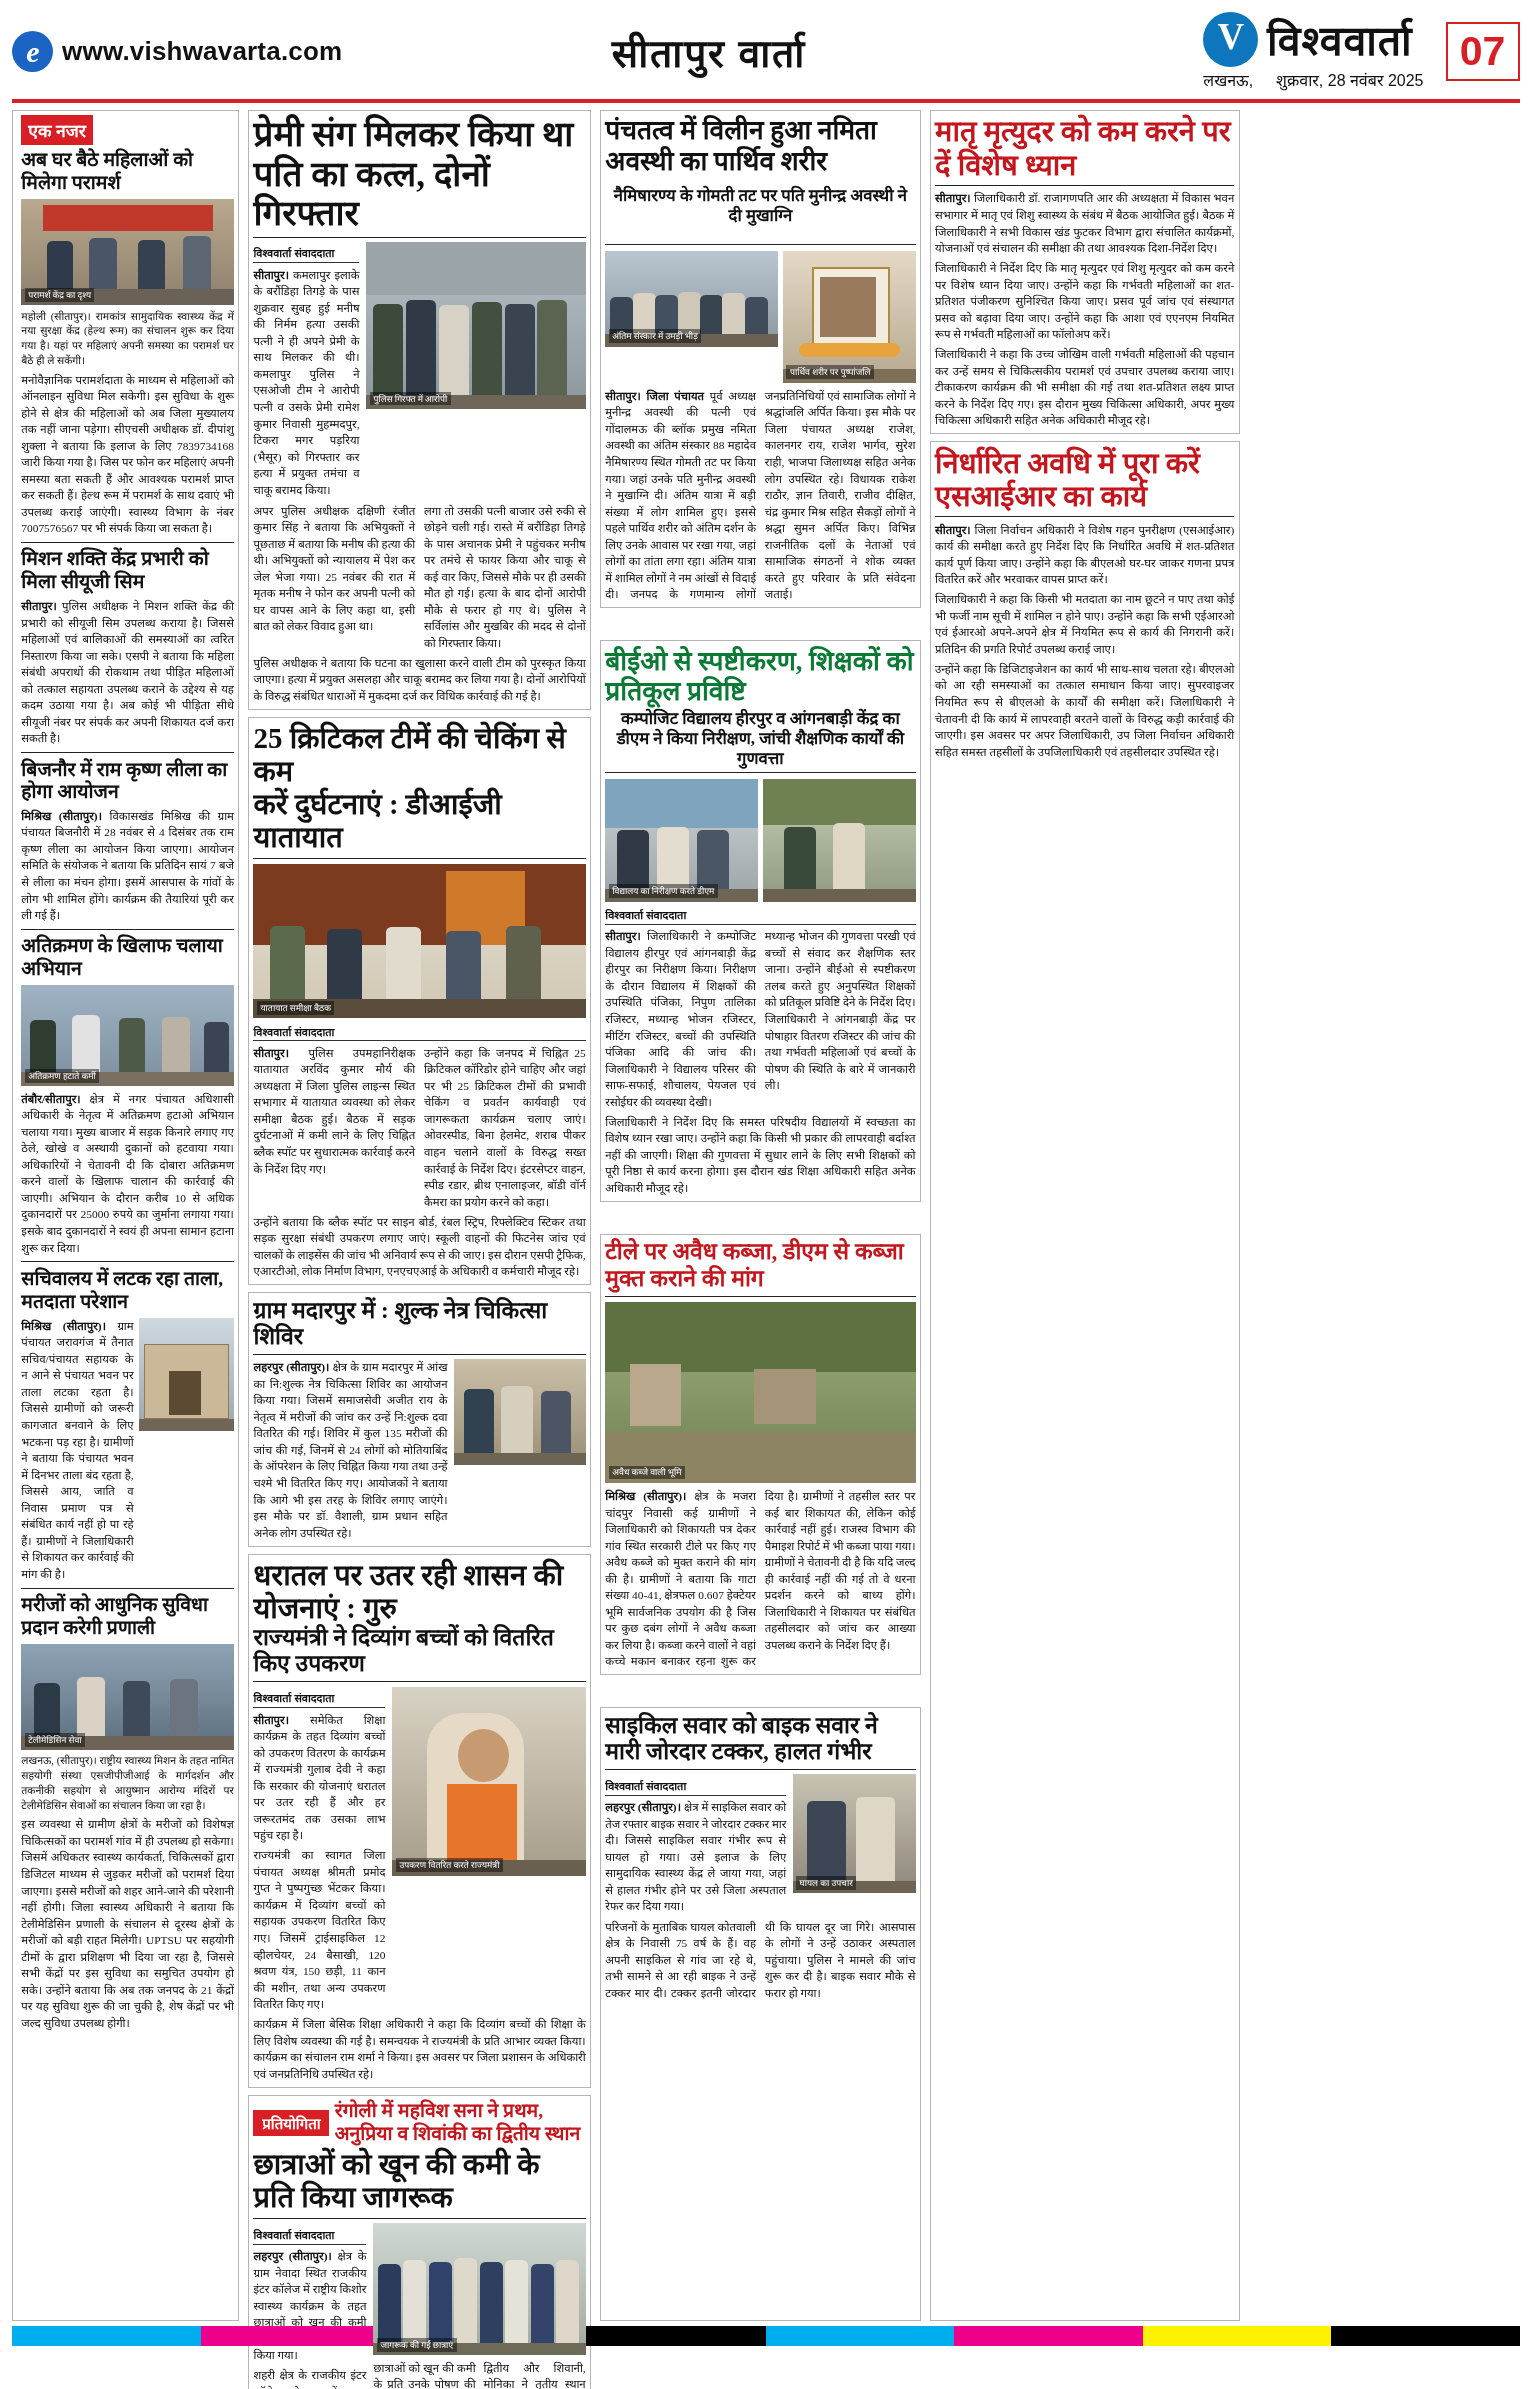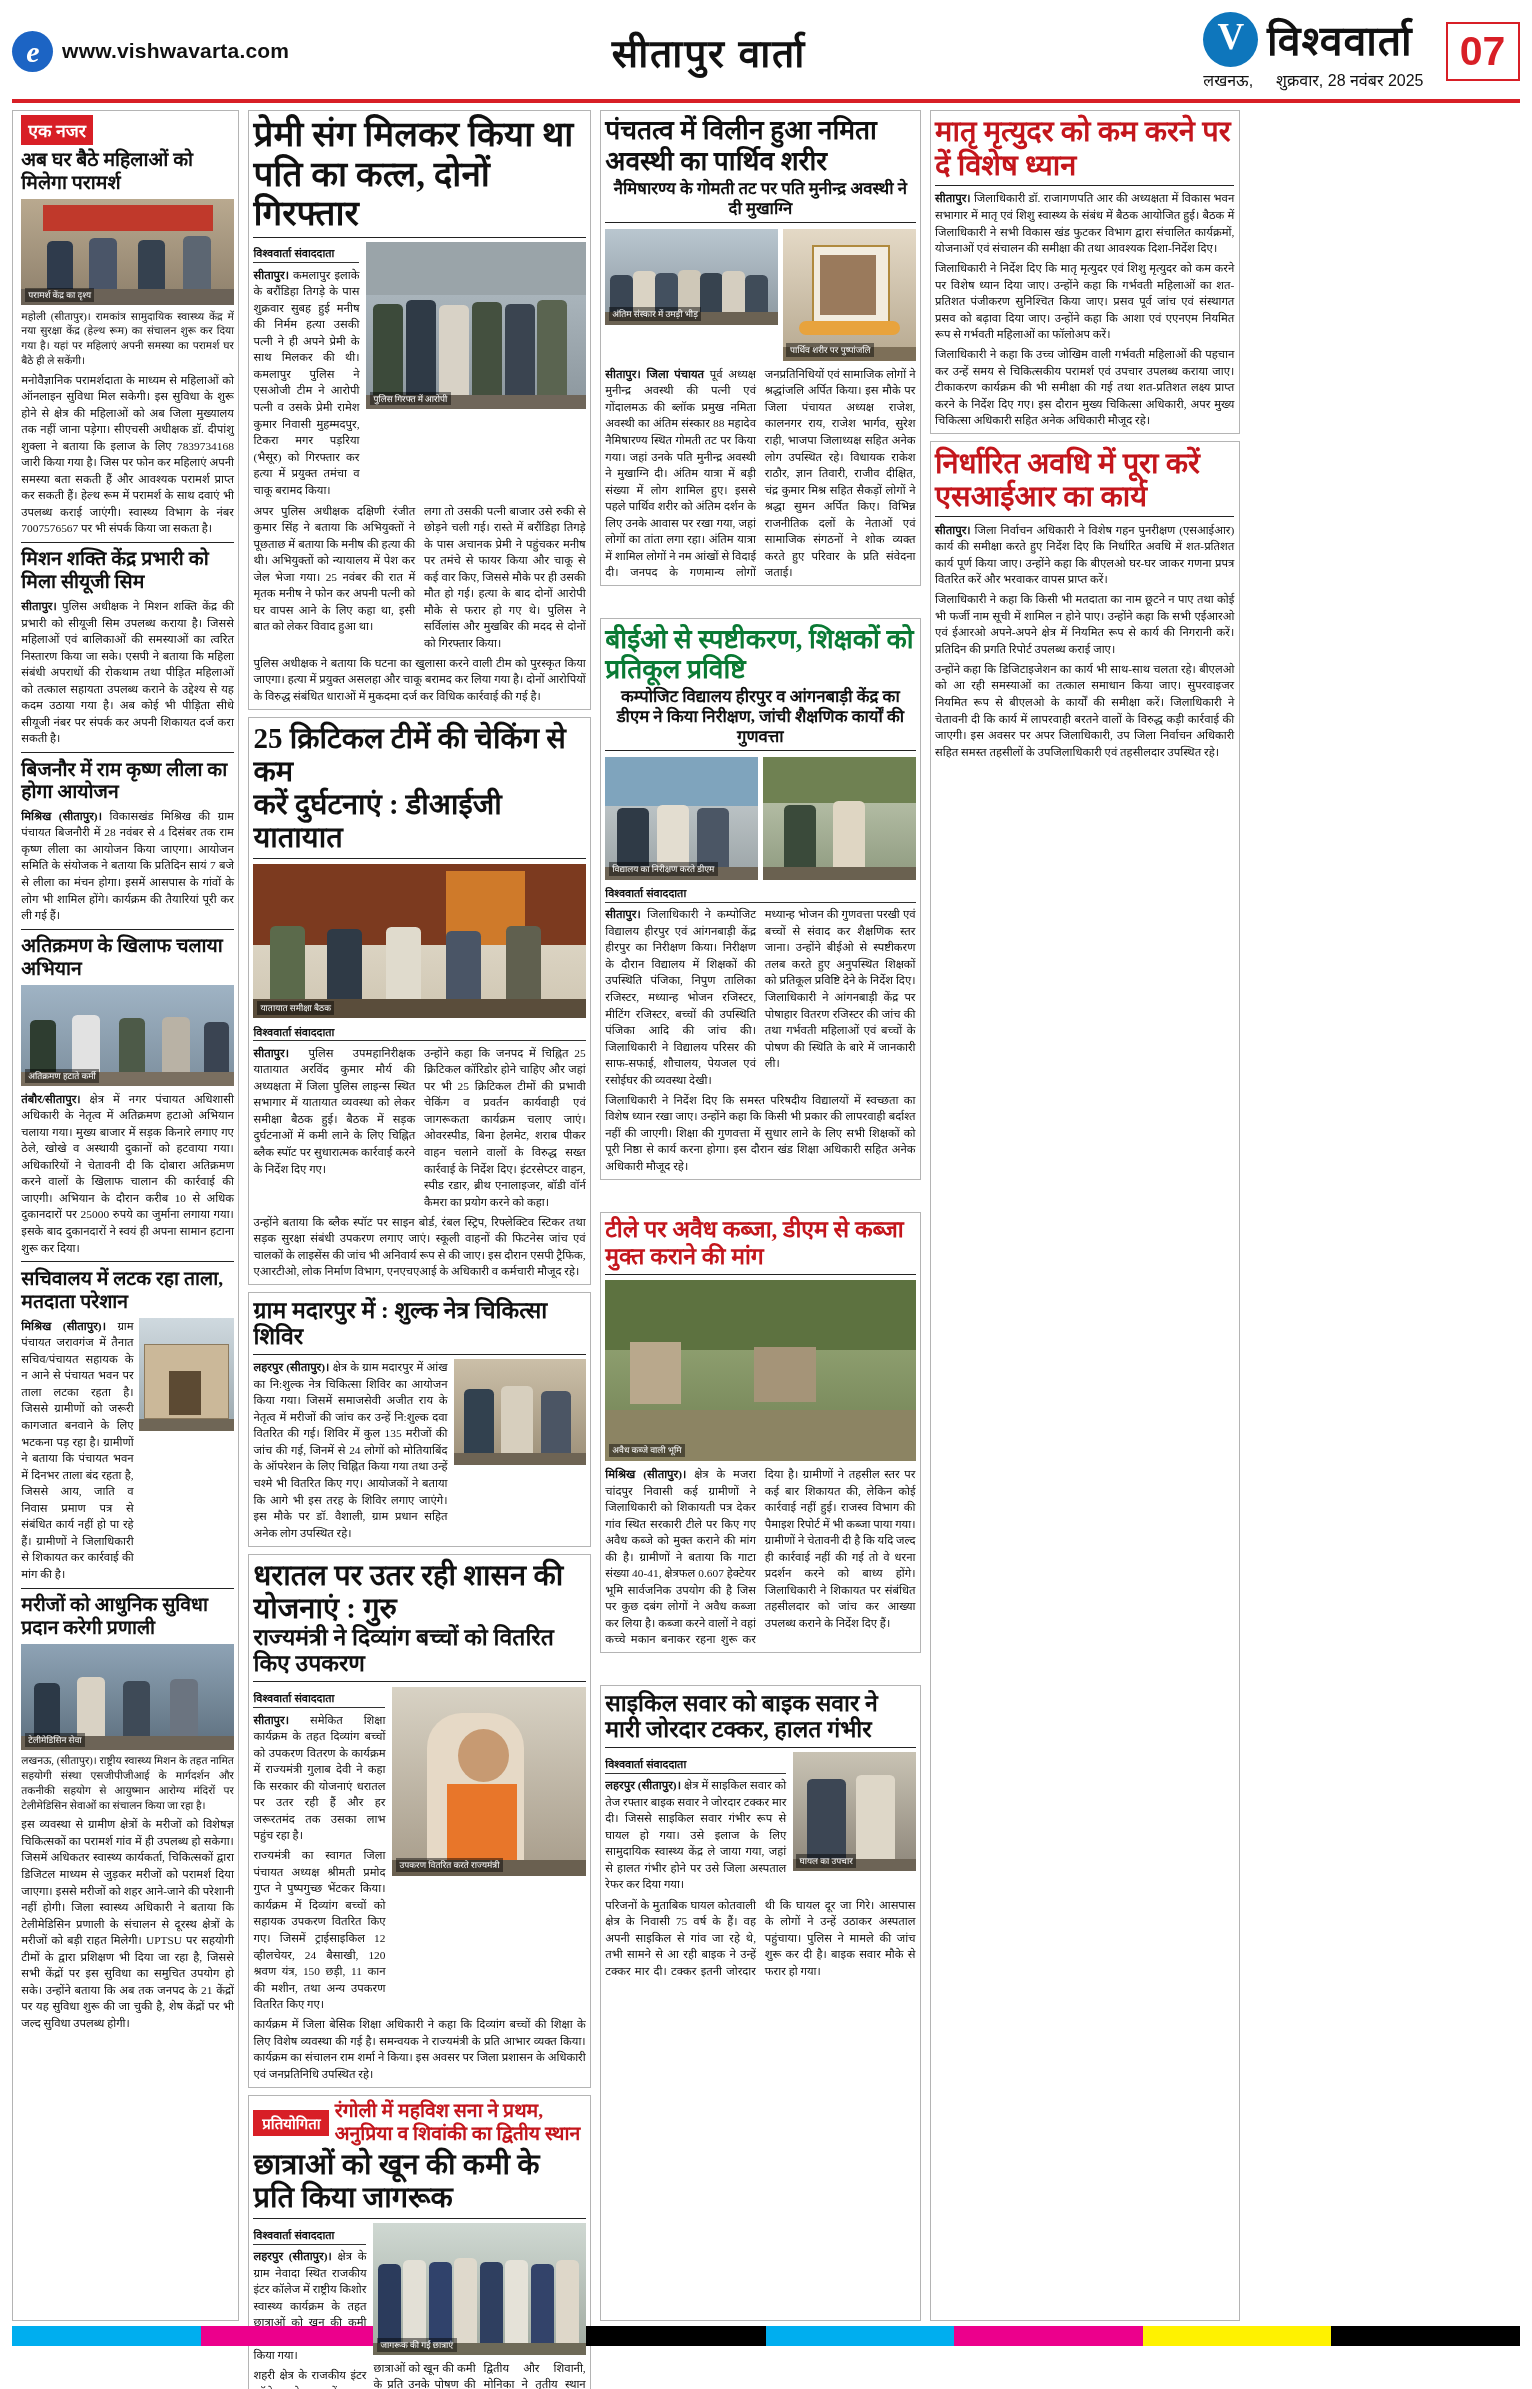--- a/index.html
+++ b/index.html
@@ -2,21 +2,21 @@
 <html style="font-size:14px"><head>
 <meta charset="utf-8">
 <style>
   html,body{margin:0;padding:0;background:#ffffff;}
   body{width:1532px;height:2389px;font-family:"Liberation Serif",serif;color:#111;}
   .page{position:relative;width:1532px;height:2389px;background:#fff;box-sizing:border-box;padding:8.8px 12.3px 0 12.3px;}
   
   .masthead{display:flex;align-items:center;border-bottom:4.4px solid #d81f26;padding-bottom:5.3px;height:85px;}
   .mh-left{display:flex;align-items:center;width:379px;gap:8.8px;}
   .e-logo{width:41px;height:41px;border-radius:50%;background:#1c64c4;color:#fff;font-family:"Liberation Serif",serif;font-size:30px;line-height:41px;text-align:center;font-style:italic;font-weight:bold;}
-  .site-url{font-family:"Liberation Sans",sans-serif;font-size:21px;font-weight:bold;letter-spacing:0.2px;}
+  .site-url{font-family:"Liberation Sans",sans-serif;font-size:26px;font-weight:bold;letter-spacing:0.2px;}
   .mh-center{flex:1;text-align:center;}
   .mh-center .edition{font-family:"Liberation Sans",sans-serif;font-size:39px;font-weight:bold;letter-spacing:1.8px;}
   .mh-right{display:flex;align-items:center;gap:22px;width:493px;justify-content:flex-end;}
   .brand-wrap{text-align:center;}
   .brand-top{display:flex;align-items:center;gap:8.8px;}
   .brand-globe{width:55px;height:55px;border-radius:50%;background:#0e76bc;position:relative;}
   .brand-globe:after{content:"V";position:absolute;left:0;right:0;top:3.5px;color:#fff;font-size:37px;font-weight:bold;font-family:"Liberation Serif",serif;}
   .brand-name{font-size:41px;font-weight:bold;letter-spacing:0.9px;}
   .brand-sub{font-family:"Liberation Sans",sans-serif;font-size:16px;margin-top:1.8px;display:flex;gap:23px;justify-content:center;}
   .page-no{border:2.6px solid #d81f26;color:#d81f26;font-family:"Liberation Sans",sans-serif;font-size:41px;font-weight:bold;padding:0 12.3px;line-height:55px;}
@@ -313,21 +313,21 @@
         </div>
 
       </div>
 
     </div>
 
     <div class="col c3">
 
       <div class="box">
         <div class="hl">पंचतत्व में विलीन हुआ नमिता अवस्थी का पार्थिव शरीर</div>
-        <div class="sub" style="border-bottom:1.8px solid #222;padding-bottom:3px;margin-top:3px;">नैमिषारण्य के गोमती तट पर पति मुनीन्द्र अवस्थी ने दी मुखाग्नि</div>
+        <div class="sub" style="border-bottom:1.8px solid #222;padding-bottom:18px;margin-top:10px;">नैमिषारण्य के गोमती तट पर पति मुनीन्द्र अवस्थी ने दी मुखाग्नि</div>
         <div style="display:flex;gap:5.3px;margin:5.3px 0;">
           <div class="ph" style="flex:1.3;height:96px;">
             <div class="sky" style="background:linear-gradient(#b9c6cf,#8b979f)"></div>
             <div class="fig" style="left:3%;top:46px;width:23px;height:76px;background:#3a4654;"></div>
             <div class="fig" style="left:16%;top:42px;width:23px;height:79px;background:#dad3c4;"></div>
             <div class="fig" style="left:29%;top:44px;width:23px;height:78px;background:#43505f;"></div>
             <div class="fig" style="left:42%;top:41px;width:23px;height:81px;background:#cfc8b8;"></div>
             <div class="fig" style="left:55%;top:44px;width:23px;height:78px;background:#37434f;"></div>
             <div class="fig" style="left:68%;top:42px;width:23px;height:79px;background:#d5cec0;"></div>
             <div class="fig" style="left:81%;top:46px;width:23px;height:76px;background:#404c59;"></div>

